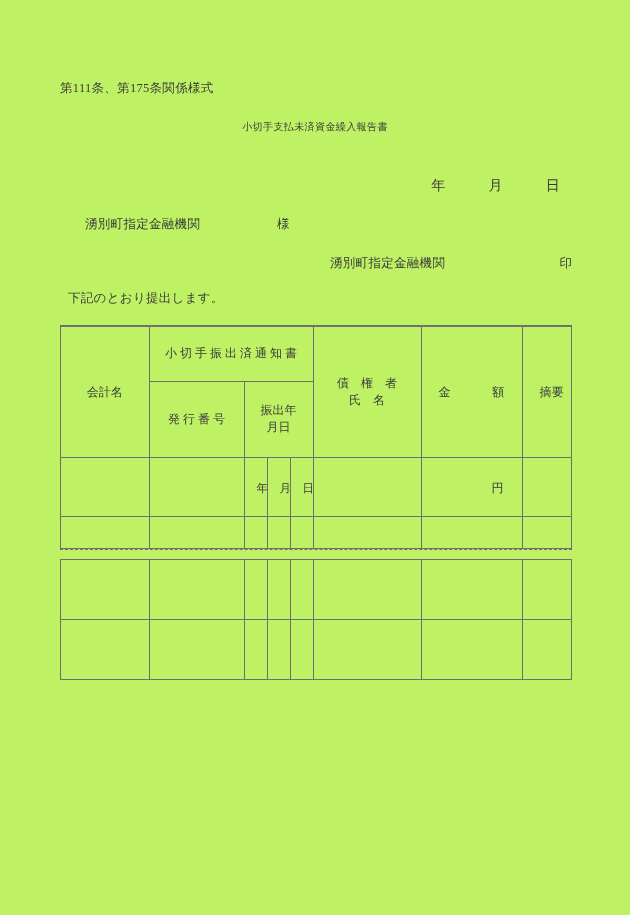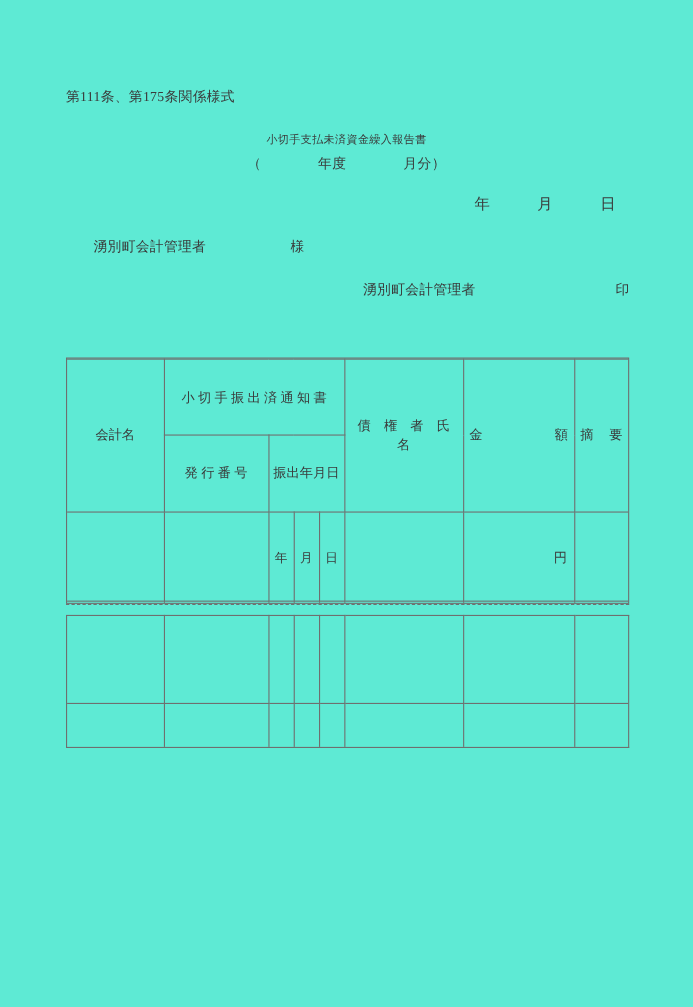--- a/index.html
+++ b/index.html
@@ -12,21 +12,21 @@
     height: 915px;
     position: relative;
     font-family: "Liberation Serif", "DejaVu Serif", serif;
     color: #3a3a3a;
     background: #fdfdfd;
     overflow: hidden;
   }
   .page {
     position: absolute;
     inset: 0;
-    background: #5eead4;
+    background: #bef264;
   }
 
   
   .form-code {
     position: absolute;
     left: 60px;
     top: 80px;
     font-size: 12.5px;
     letter-spacing: 0.3px;
     white-space: nowrap;
@@ -122,21 +122,21 @@
 
   table.t {
     border-collapse: collapse;
     table-layout: fixed;
     width: 100%;
     height: 100%;
     font-size: 12px;
   }
   table.t td, table.t th {
     border: 1px solid #6f6f6f;
-    padding: 0;
+    padding: 12px;
     font-weight: normal;
     vertical-align: middle;
     background: transparent;
     font-family: Liberation Serif, serif;
   }
   table.t tr:first-child > *:first-child { border-left: none; }
   .no-outer-top > * { border-top: none; }
   .no-outer-left { border-left: none !important; }
   .no-outer-right { border-right: none !important; }
   .no-outer-bottom { border-bottom: none !important; }
@@ -183,29 +183,29 @@
   }
 </style>
 </head>
 <body>
 
 <div class="page">
 
   <div class="form-code">第111条、第175条関係様式</div>
 
   <div class="doc-title">小切手支払未済資金繰入報告書</div>
-  <div class="doc-subtitle">（　　　　年度　　　　月分）</div>
 
   <div class="date-line">年　　　月　　　日</div>
 
-  <div class="addressee">湧別町会計管理者　　　　　　様</div>
-
-  <div class="submitter">湧別町会計管理者</div>
+  <div class="addressee">湧別町指定金融機関　　　　　　様</div>
+
+  <div class="submitter">湧別町指定金融機関</div>
   <div class="seal-mark">印</div>
 
+  <div class="statement">下記のとおり提出します。</div>
 
   <div class="grid">
 
     <div class="seg seg-top">
       <table class="t">
         <colgroup>
           <col style="width:88px">
           <col style="width:95px">
           <col style="width:23px">
           <col style="width:23px">

